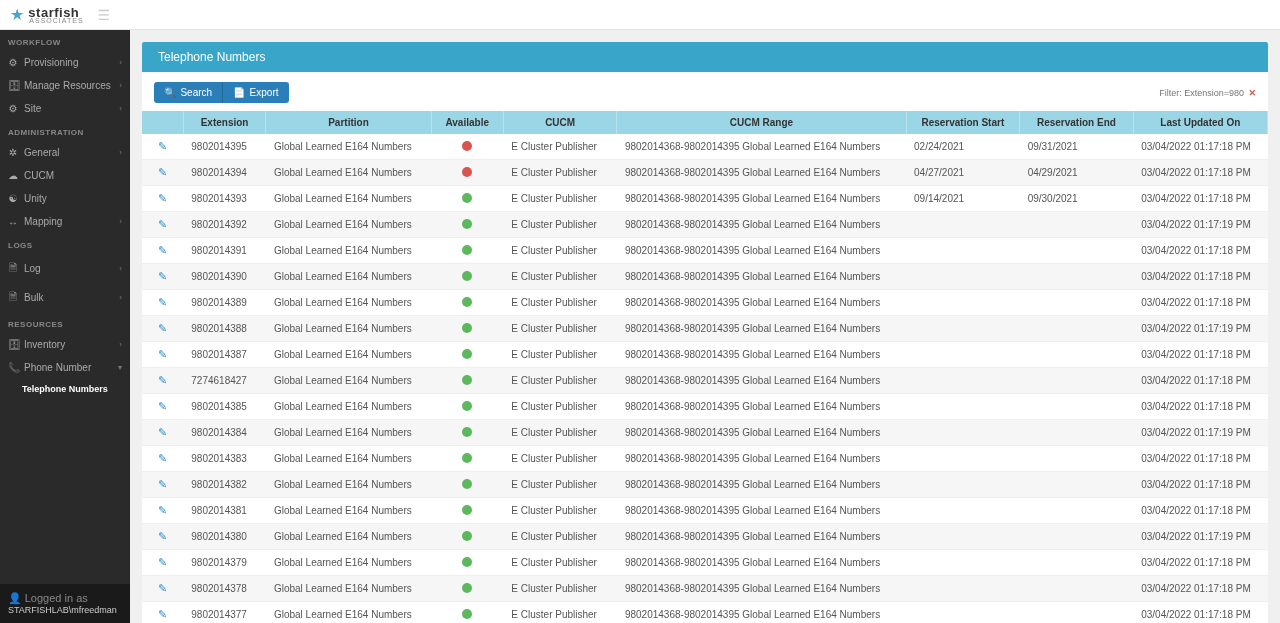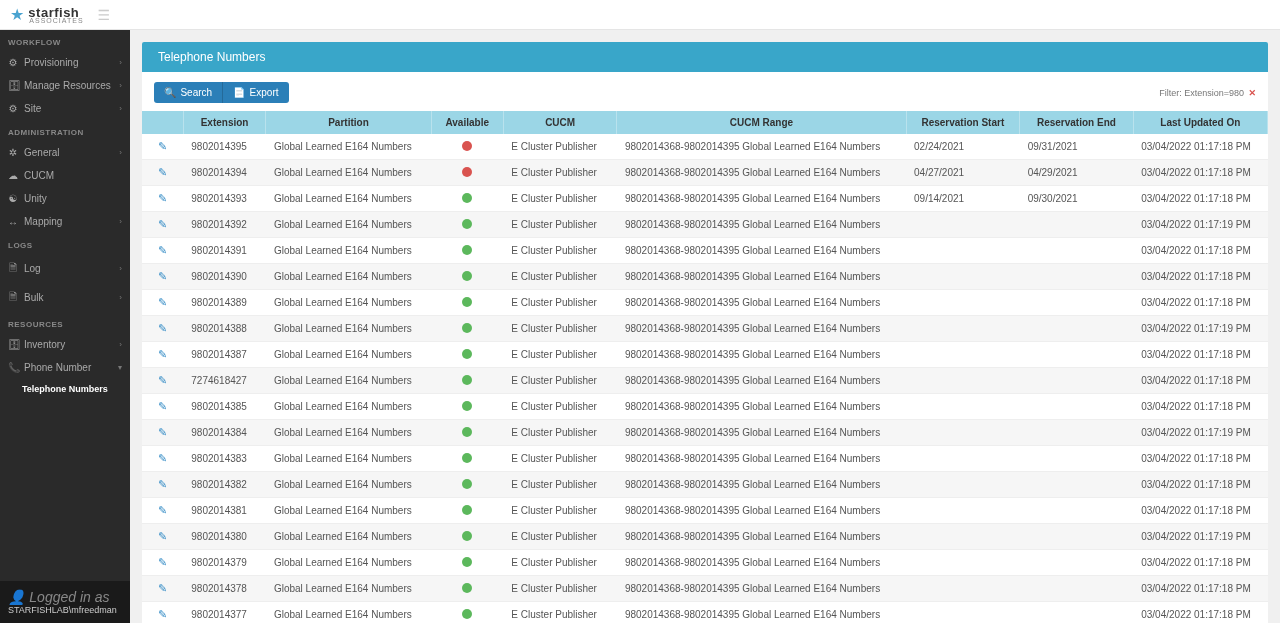--- a/index.html
+++ b/index.html
@@ -16,21 +16,21 @@
 .body-area { display: flex; flex: 1; overflow: hidden; }
 .sidebar { width: 130px; background: #2a2a2a; color: #aaa; font-size: 10px; display: flex; flex-direction: column; overflow-y: auto; }
 .sidebar .section-header { color: #888; font-size: 8px; font-weight: bold; padding: 8px 8px 4px 8px; letter-spacing: 0.5px; }
 .sidebar .nav-item { display: flex; align-items: center; justify-content: space-between; padding: 6px 8px; color: #aaa; cursor: pointer; font-size: 10px; }
 .sidebar .nav-item .nav-left { display: flex; align-items: center; gap: 6px; }
 .sidebar .nav-icon { width: 10px; text-align: center; font-size: 10px; }
 .sidebar .chev { font-size: 8px; color: #777; }
 .sidebar .sub-item { padding: 5px 8px 5px 22px; color: #aaa; font-size: 9px; cursor: pointer; line-height: 1.3; }
 .sidebar .sub-item.active { color: #fff; font-weight: bold; }
 .sidebar .footer { margin-top: auto; background: #1a1a1a; padding: 8px; font-size: 9px; color: #ccc; }
-.sidebar .footer .login-label { color: #888; font-size: 14px; font-style: italic; }
+.sidebar .footer .login-label { color: #888; font-size: 11px; }
 .content { flex: 1; padding: 12px; overflow-y: auto; }
 .panel { background: #fff; border-radius: 2px; overflow: hidden; }
 .panel-header { background: #39a6c9; color: #fff; padding: 8px 16px; font-size: 12px; font-weight: 500; }
 .panel-body { padding: 10px 0; }
 .toolbar { display: flex; justify-content: space-between; align-items: center; padding: 0 12px 8px 12px; }
 .btn-group { display: flex; }
 .btn { background: #2b7fb8; color: #fff; border: none; padding: 5px 10px; font-size: 10px; cursor: pointer; display: flex; align-items: center; gap: 4px; }
 .btn:first-child { border-radius: 3px 0 0 3px; border-right: 1px solid #246a99; }
 .btn:last-child { border-radius: 0 3px 3px 0; }
 .filter-text { font-size: 9px; color: #777; }

